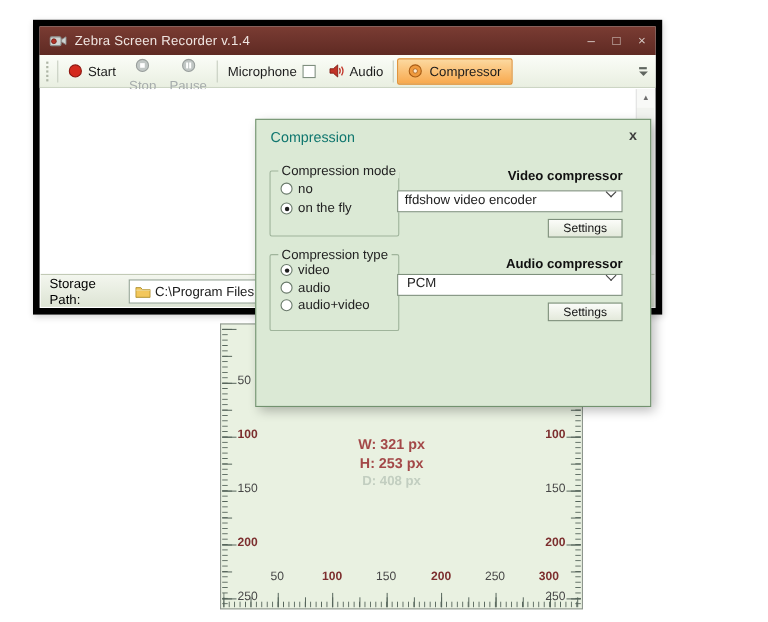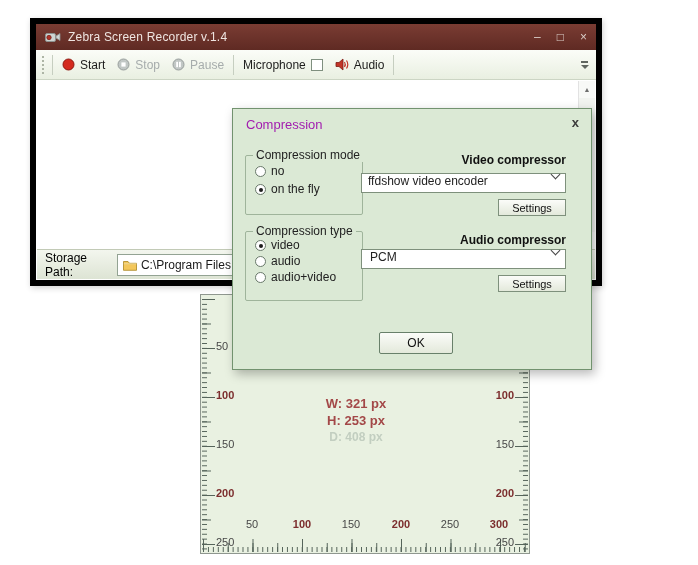--- a/index.html
+++ b/index.html
@@ -40,21 +40,21 @@
   .winbtns { display:flex; gap:16px; color:#d9cdc7; font-size:12px; }
   .winbtns span { cursor:default; }
 
   .toolbar { height:30px; background:linear-gradient(#fbfdf8,#e9efe1);
              border-bottom:1px solid #ccd5c4; display:flex; align-items:center;
              padding:0 4px; font-size:12px; color:#1c1c1c; }
   .tgrip { height:18px; border-left:2px dotted #adb5a5; margin:0 5px 0 2px; }
   .tbitem { display:flex; align-items:center; gap:5px; padding:0 6px; height:24px; white-space:nowrap; }
   .tbsep { width:1px; height:20px; background:#c6cec0; margin:0 3px; }
   .ruler-lbl { color:#8a2a22; }
-  .dis { color:#a6acac; }
+  .dis { color:#a6acac;flex-direction:column; }
   .chkbox { width:12px; height:12px; background:#fff; border:1px solid #7f8f7f; display:inline-block; }
   .compressor-btn { background:linear-gradient(#fcd9a0,#f8a94e); border:1px solid #df8a2a;
              border-radius:2px; height:24px; display:flex; align-items:center; gap:6px; padding:0 9px; }
   .tb-overflow { margin-left:auto; width:15px; height:24px; display:flex; flex-direction:column;
              align-items:center; justify-content:center; gap:2px; }
   .tb-overflow .bar { width:7px; height:2px; background:#606660; }
   .tb-overflow .tri { width:0; height:0; border-left:4px solid transparent;
              border-right:4px solid transparent; border-top:4px solid #606660; }
 
   .content { position:absolute; top:57px; left:1px; right:1px; bottom:31px; background:#ffffff; }
@@ -74,21 +74,21 @@
              padding:0 12px; font-size:12px; display:flex; align-items:center; color:#1a1a1a; }
   .gripdots { margin-left:auto; width:13px; height:13px; position:relative; }
   .gripdots::after { content:""; position:absolute; left:9px; top:1px; width:2px; height:2px;
              background:#97a195; box-shadow:0 8px 0 #97a195, 0 4px 0 #97a195,
              -4px 8px 0 #97a195, -4px 4px 0 #97a195 , -8px 8px 0 #97a195; }
 
   
   .dialog { position:absolute; left:232px; top:108px; width:360px; height:262px;
             background:#dbe9d5; border:1px solid #72926f; z-index:3; font-size:12px; color:#222;
             box-shadow:3px 4px 10px rgba(0,0,0,.28); }
-  .dlgtitle { position:absolute; left:13px; top:8px; font-size:13px; color:#a21caf; }
+  .dlgtitle { position:absolute; left:13px; top:8px; font-size:13px; color:#0f766e; }
   .dlgclose { position:absolute; right:12px; top:6px; font-size:13px; font-weight:bold; color:#3d3d3d; cursor:default; }
   .groupbox { position:absolute; border:1px solid #9fb49b; border-radius:2px; }
   .gb-label { position:absolute; top:-8px; left:7px; background:#dbe9d5; padding:0 3px; font-size:12px; color:#222; white-space:nowrap; }
   .gb-mode { left:12px; top:46px; width:118px; height:60px; padding-top:9px; }
   .gb-type { left:12px; top:122px; width:118px; height:70px; padding-top:7px; }
   .radiorow { display:flex; align-items:center; gap:5px; margin:0 0 5px 9px; line-height:13px; }
   .gb-type .radiorow { margin-bottom:3px; }
   .radio { width:11px; height:11px; min-width:11px; border:1px solid #69796a; border-radius:50%; background:#fff; position:relative; }
   .radio.sel::after { content:""; position:absolute; left:2.5px; top:2.5px; width:4px; height:4px; background:#1d1d1d; border-radius:50%; }
   .seclabel { position:absolute; left:133px; width:200px; text-align:right; font-weight:bold; color:#111; }
@@ -213,20 +213,29 @@
               <path d="M1 4.5h3L8 1v11L4 8.5H1z" fill="#c23428" stroke="#7e1d14" stroke-width=".8"></path>
               <path d="M9.5 4q1.6 2.5 0 5" stroke="#c23428" fill="none" stroke-width="1.2"></path>
               <path d="M11.5 2.5q2.6 4 0 8" stroke="#c23428" fill="none" stroke-width="1.2"></path>
             </svg>
         </span>
         <span>Audio</span>
       </span>
 
       <span class="tbsep"></span>
 
+      <span class="compressor-btn">
+        <span style="display:flex">
+          <svg width="13" height="13" viewBox="0 0 13 13">
+              <circle cx="6.5" cy="6.5" r="5.5" fill="#ef9a3e" stroke="#a85c14"></circle>
+              <circle cx="6.5" cy="6.5" r="2" fill="#fde8cc" stroke="#a85c14" stroke-width=".7"></circle>
+            </svg>
+        </span>
+        <span>Compressor</span>
+      </span>
 
       <span class="tb-overflow">
         <span class="bar"></span>
         <span class="tri"></span>
       </span>
     </div>
 
     <div class="content">
       <div class="scrollbar">
         <div class="sbbtn up">
@@ -293,16 +302,15 @@
     </div>
     <div class="btn btn-settings st-video">Settings</div>
 
     <span class="seclabel lbl-audio">Audio compressor</span>
     <div class="combo audio">
       <span>PCM</span>
       <span class="chev"></span>
     </div>
     <div class="btn btn-settings st-audio">Settings</div>
 
-    <div class="btn btn-ok">OK</div>
   </div>
 
 </div>
 
 </body></html>

